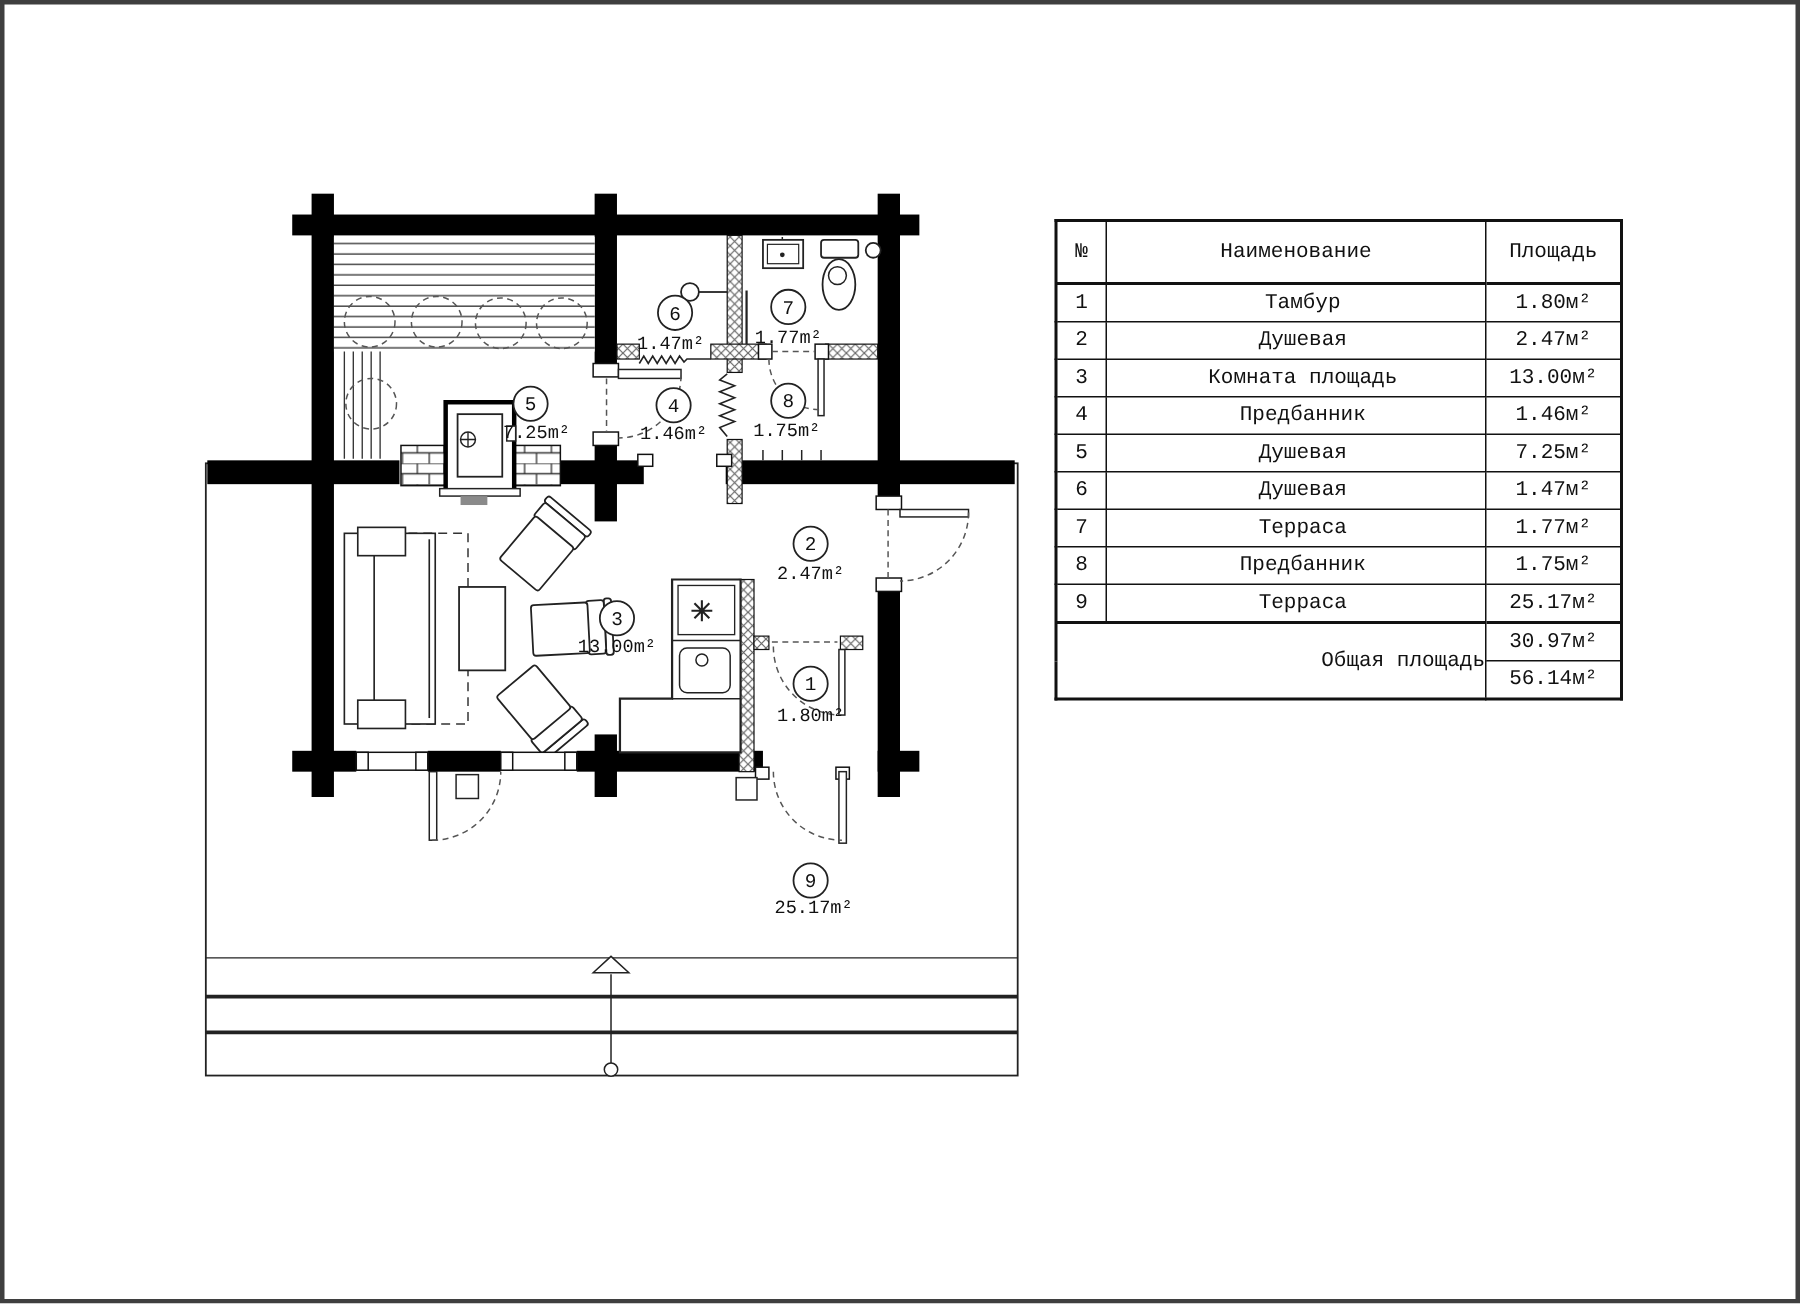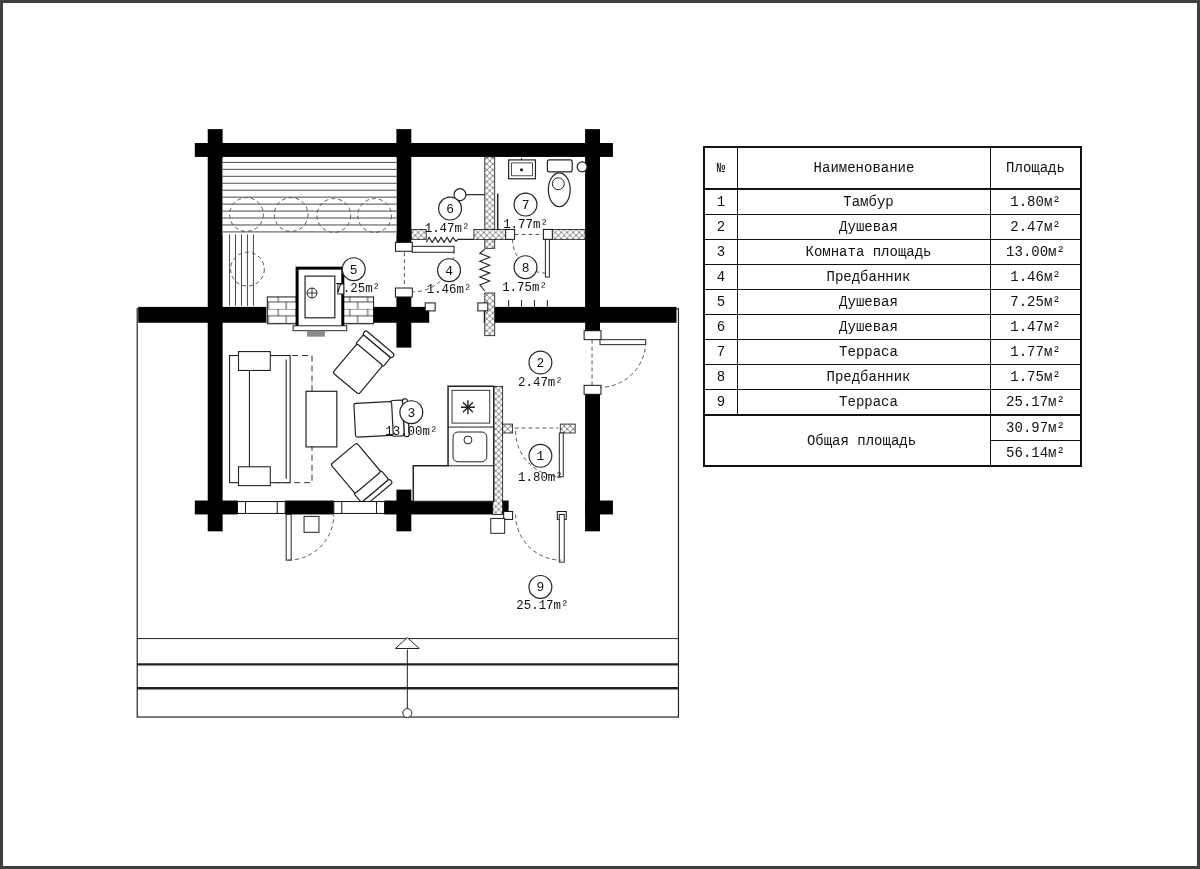--- a/index.html
+++ b/index.html
@@ -10,21 +10,21 @@
   svg text{font-family:"Liberation Mono","DejaVu Sans Mono",monospace;fill:#111;}
   .areas-table{position:absolute;left:700px;top:143px;border-collapse:collapse;
         table-layout:fixed;font-size:14px;color:#111;}
   .areas-table td{border:1px solid #111;padding:0;height:24px;background:#fff;}
   .areas-table .c-num{width:32px;text-align:center;}
   .areas-table .c-name{width:243px;text-align:center;padding-left:9px;}
   .areas-table .c-area{width:89px;text-align:center;margin-top:12px;}
   .areas-table tr.hdr td{height:40px;border-bottom:2px solid #111;text-align:center;padding-left:0;}
   .areas-table{border:2px solid #111;}
   .areas-table tr.last-room td{border-bottom:2px solid #111;}
-  .areas-table td.total-label{text-align:center;padding-left:28px;}
+  .areas-table td.total-label{text-align:right;padding-left:28px;}
 </style>
 </head>
 <body>
 
 <div class="page">
 
   <svg class="plan" viewBox="0 0 1200 869">
     <defs>
       <pattern id="hatch" width="6" height="6" patternUnits="userSpaceOnUse">
         <rect width="6" height="6" fill="#fff"></rect>

